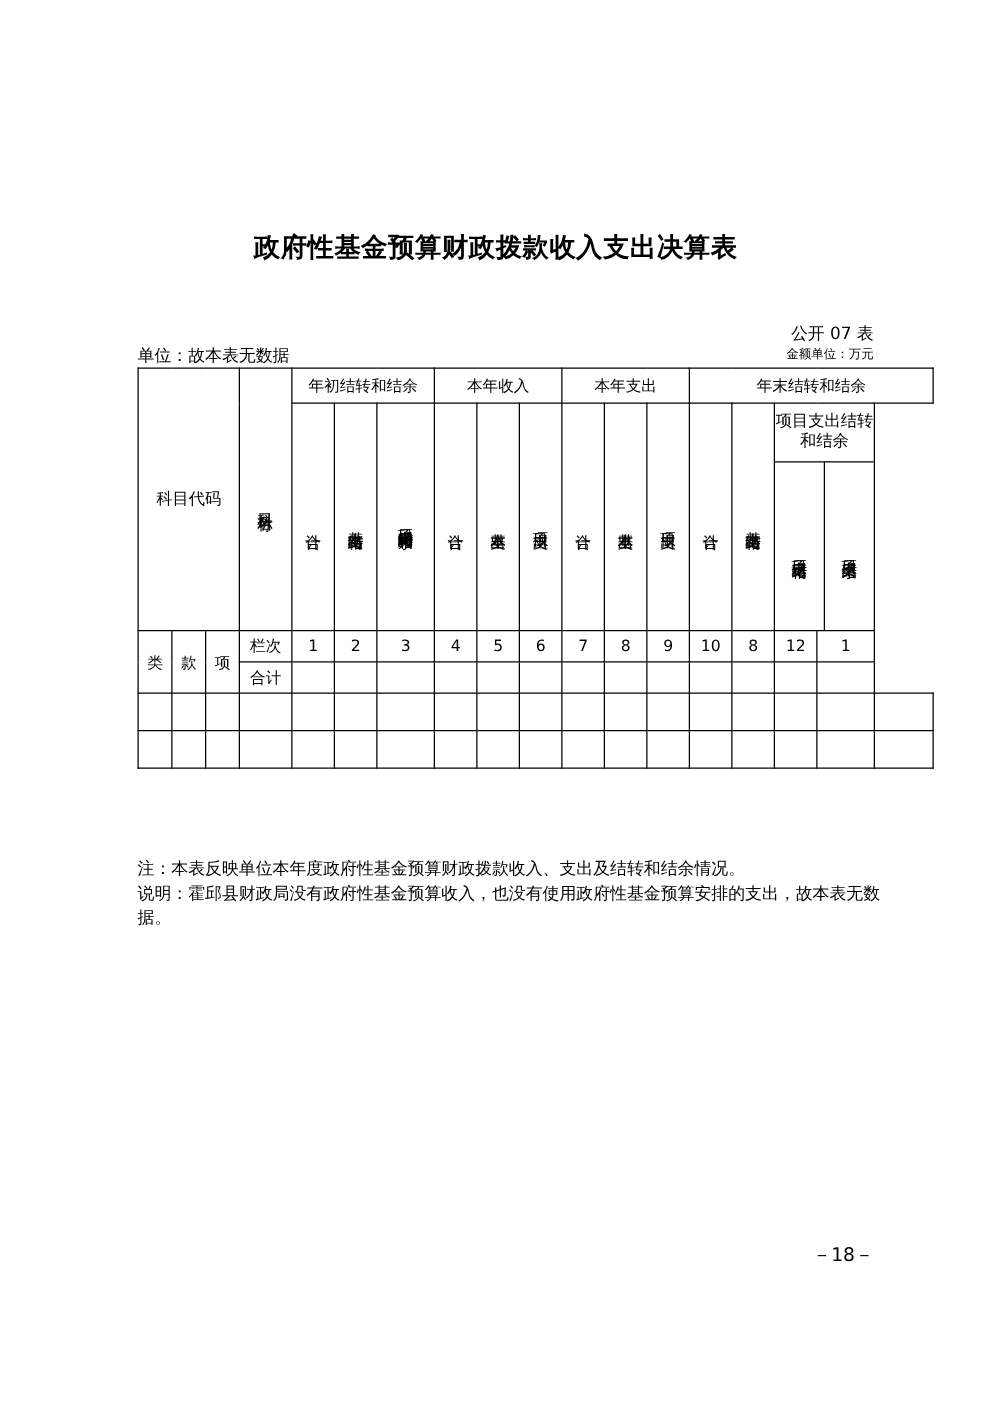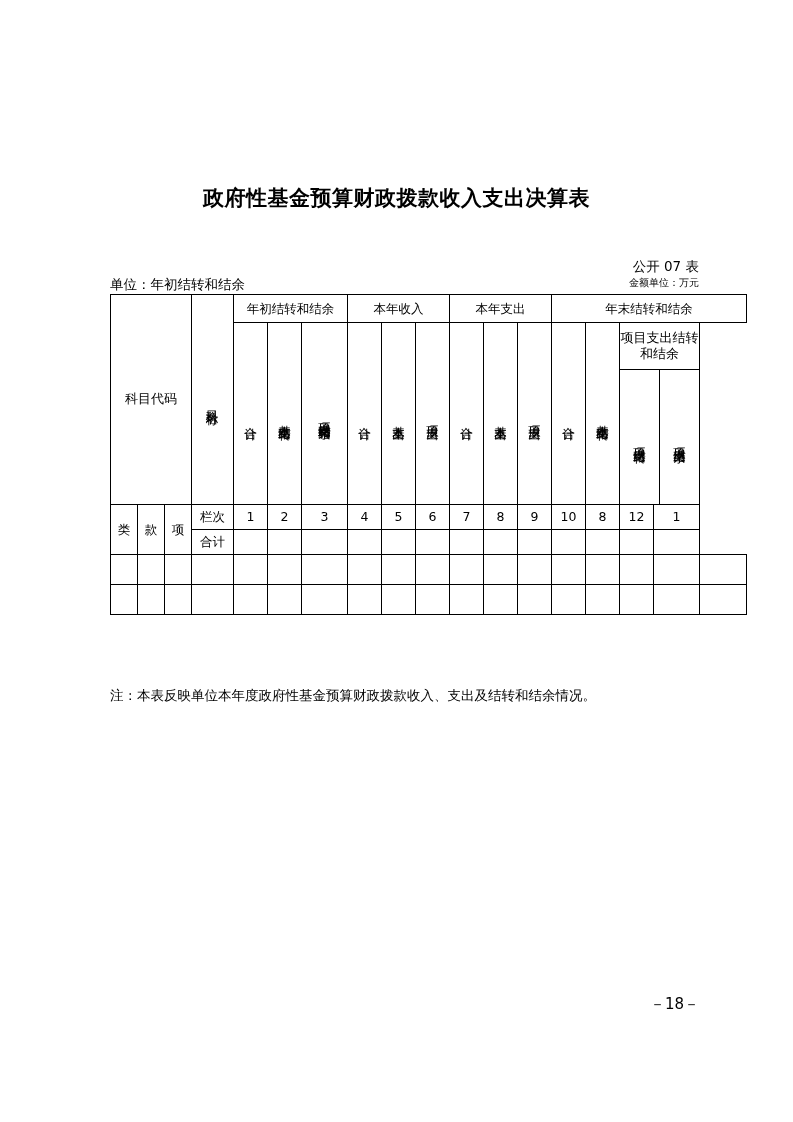--- a/index.html
+++ b/index.html
@@ -125,21 +125,21 @@
 </style>
 </head>
 <body>
 
 <div class="page">
 
   <div class="title">政府性基金预算财政拨款收入支出决算表</div>
 
   <div class="meta-right-1">公开 07 表</div>
   <div class="meta-right-2">金额单位：万元</div>
-  <div class="meta-left">单位：年初结转和结余</div>
+  <div class="meta-left">单位：故本表无数据</div>
 
   <div class="tbl-wrap">
     <table class="main">
       <colgroup>
         <col style="width:27px">
         <col style="width:27px">
         <col style="width:27px">
         <col style="width:42px">
         <col style="width:34px">
         <col style="width:34px">
@@ -275,17 +275,18 @@
         <td></td>
         <td></td>
         <td></td>
       </tr>
     </tbody>
       </table>
   </div>
 
   <div class="notes">
     <div>注：本表反映单位本年度政府性基金预算财政拨款收入、支出及结转和结余情况。</div>
+    <div>说明：霍邱县财政局没有政府性基金预算收入，也没有使用政府性基金预算安排的支出，故本表无数据。</div>
   </div>
 
   <div class="pagenum">－18－</div>
 
 </div>
 
 </body></html>

